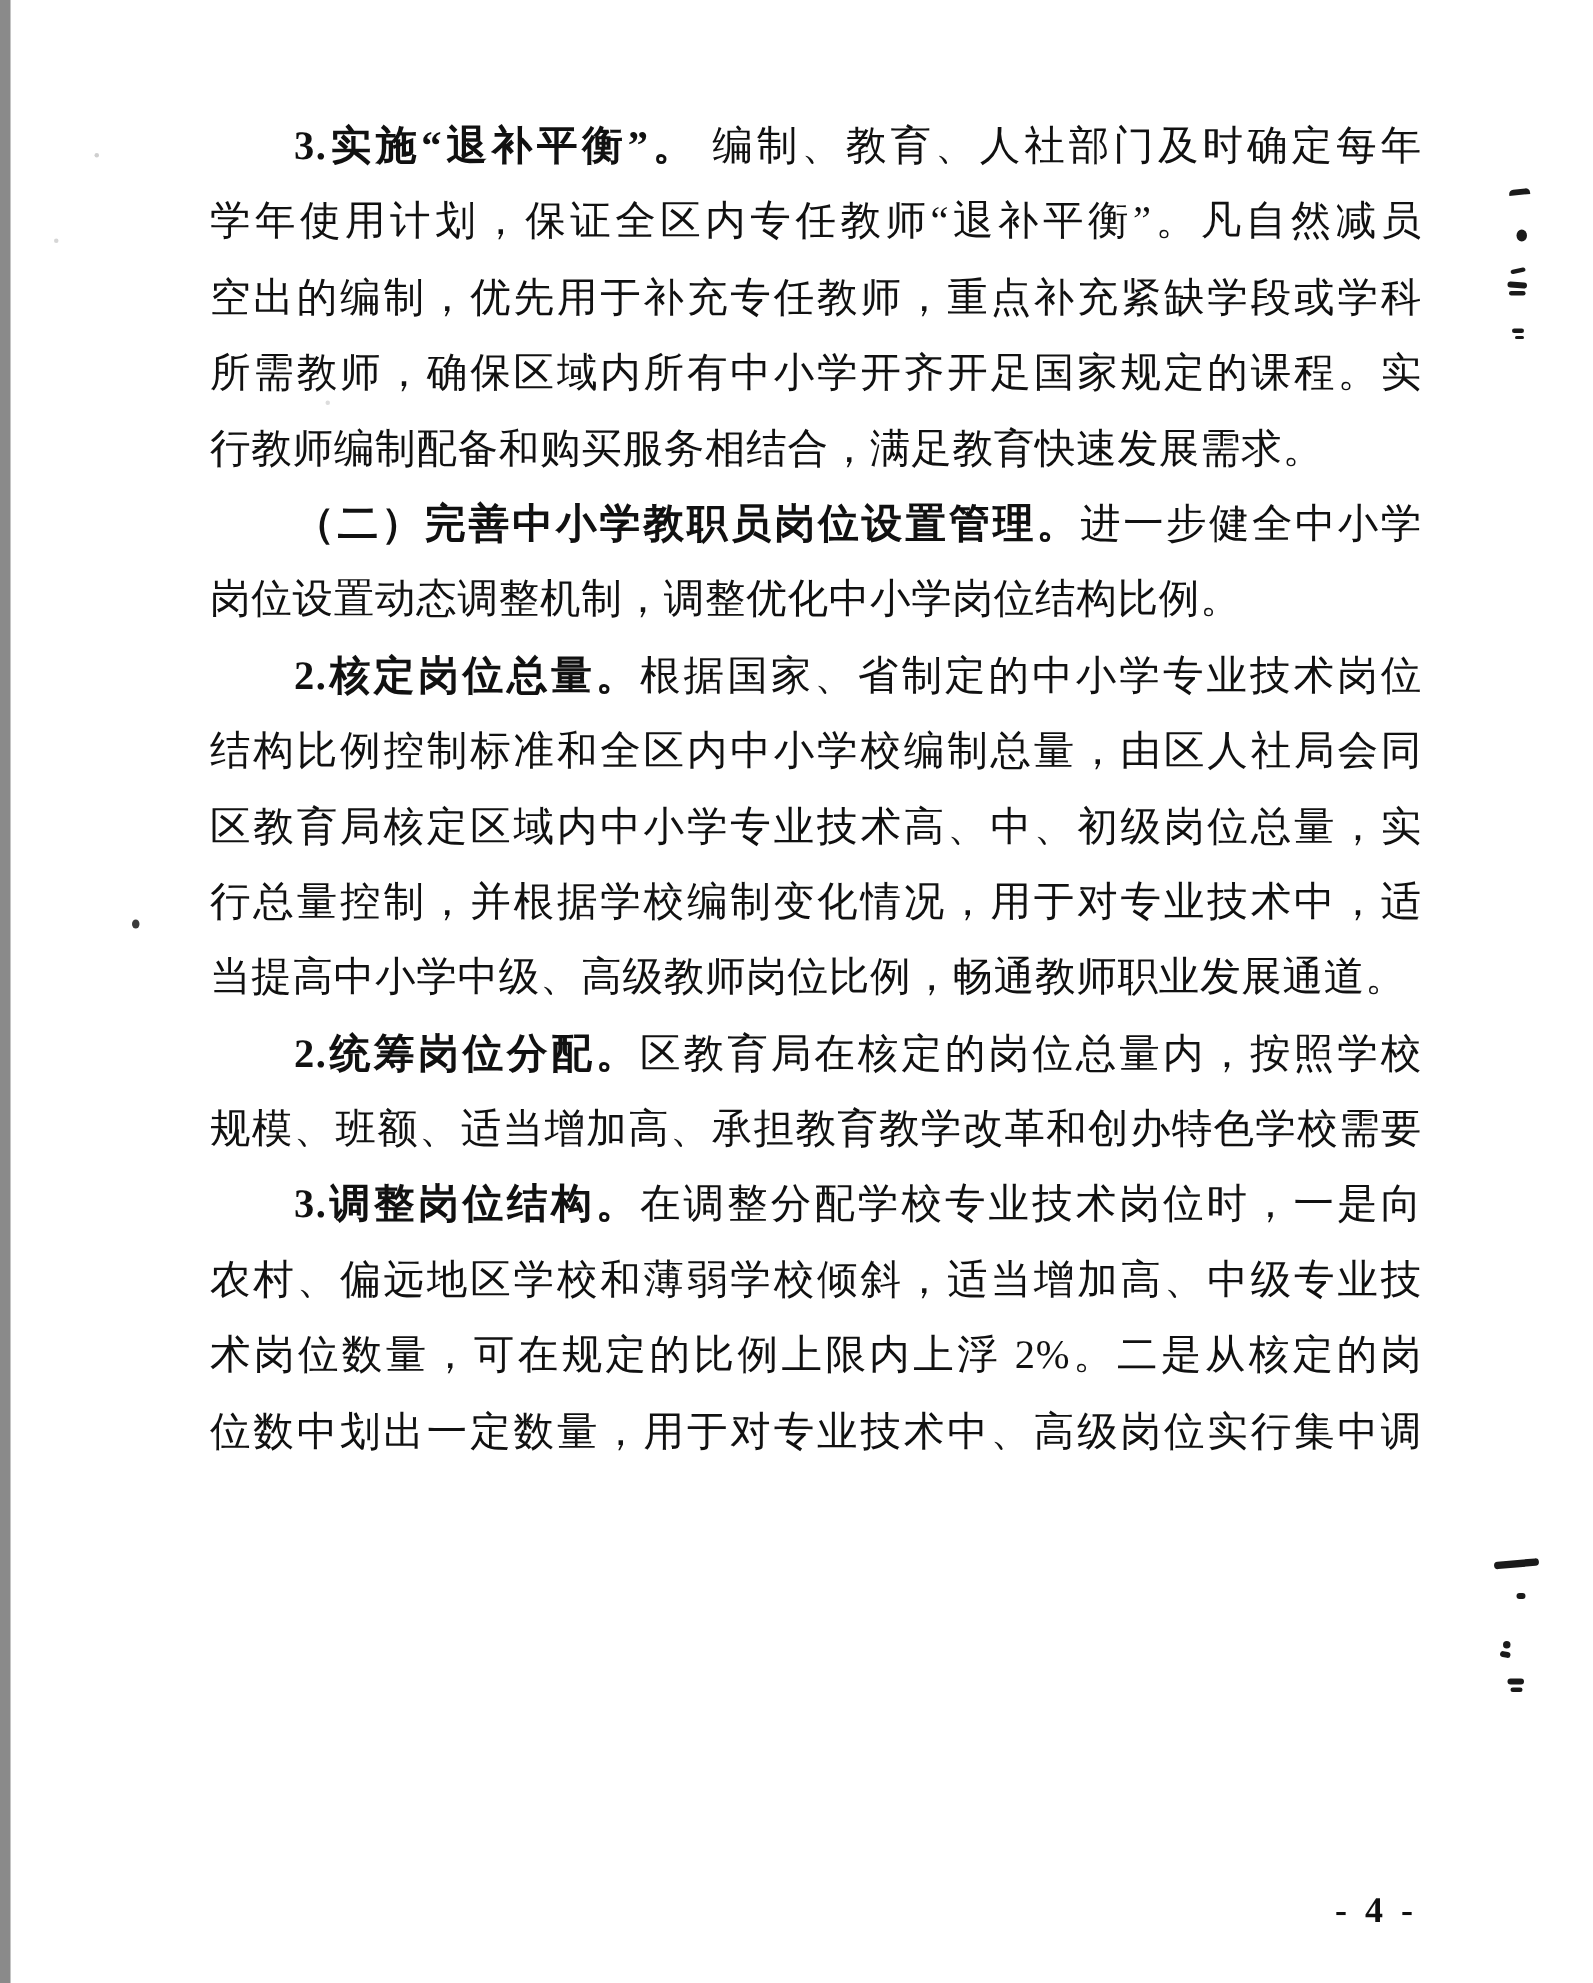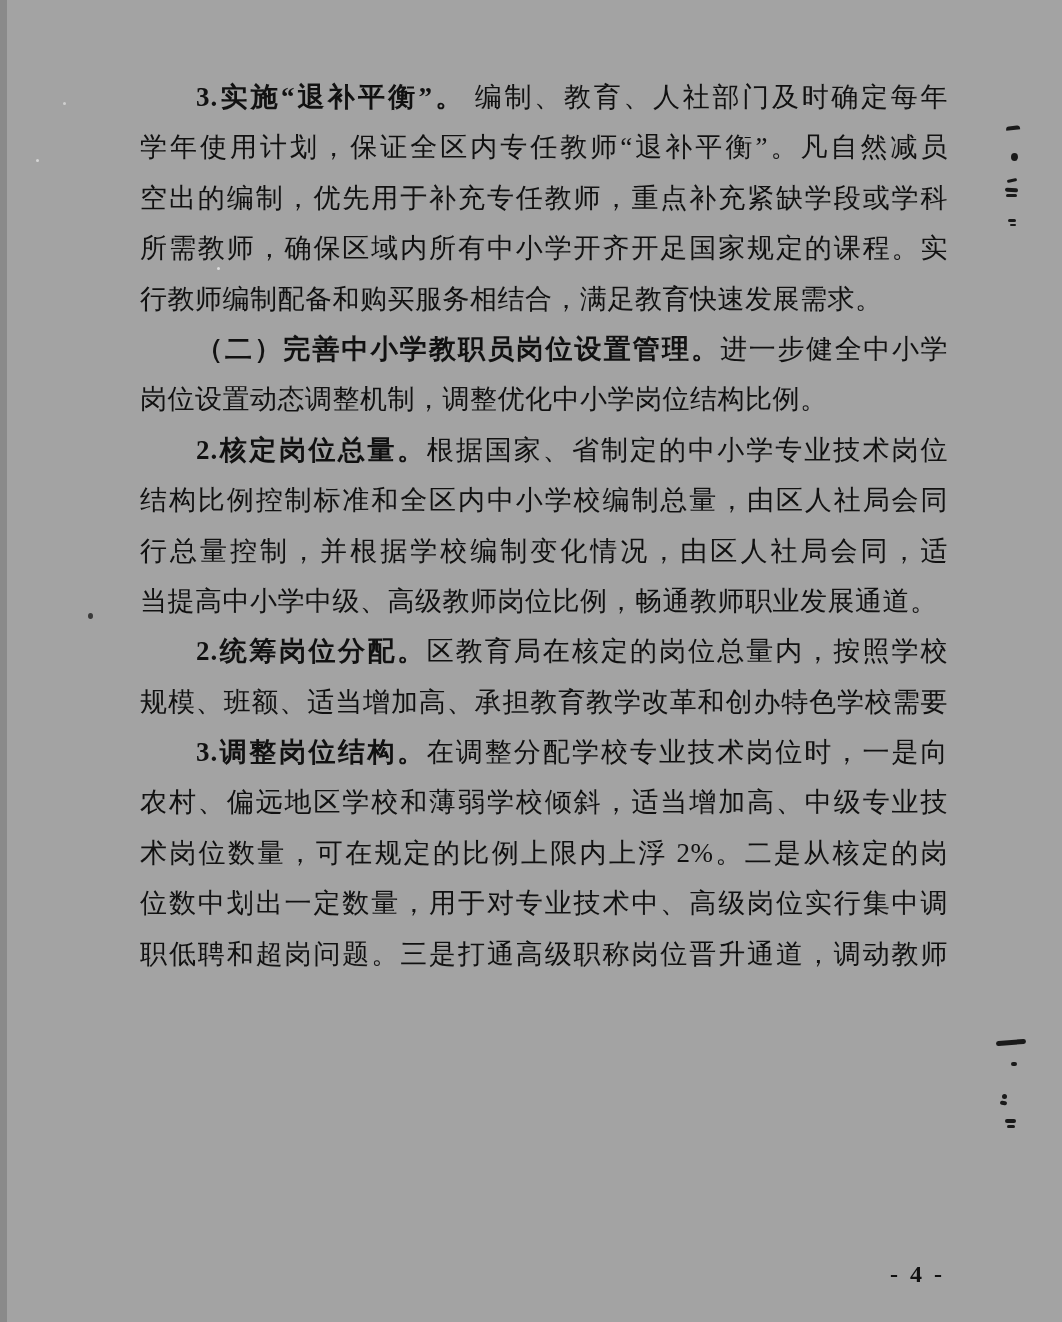--- a/index.html
+++ b/index.html
@@ -1,21 +1,21 @@
 <!DOCTYPE html>
 <html><head>
 <meta charset="utf-8">
 <style>
   * { margin: 0; padding: 0; box-sizing: border-box; }
   html, body { background: #e8e8e8; }
   .page {
     position: relative;
     width: 1062px;
     height: 1322px;
-    background: #a3a3a3;
+    background: #ffffff;
     overflow: hidden;
     font-family: "Liberation Serif", "DejaVu Serif", serif;
   }
   .scan-edge-bar {
     position: absolute;
     left: 0; top: 0;
     width: 7px; height: 1322px;
     background: #8a8a8a;
   }
   .content {
@@ -87,40 +87,40 @@
   <div class="line"><span class="rest">行教师编制配备和购买服务相结合，满足教育快速发展需求。</span></div>
 
   <div class="line indent justify"><b class="lead">（二）完善中小学教职员岗位设置管理。</b><span class="rest">进一步健全中小学</span></div>
 
   <div class="line"><span class="rest">岗位设置动态调整机制，调整优化中小学岗位结构比例。</span></div>
 
   <div class="line indent justify"><b class="lead">2.核定岗位总量。</b><span class="rest">根据国家、省制定的中小学专业技术岗位</span></div>
 
   <div class="line justify"><span class="rest">结构比例控制标准和全区内中小学校编制总量，由区人社局会同</span></div>
 
+  <div class="line justify"><span class="rest">区教育局核定区域内中小学专业技术高、中、初级岗位总量，实</span></div>
 
-  <div class="line justify"><span class="rest">行总量控制，并根据学校编制变化情况，由区人社局会同，适</span></div>
+  <div class="line justify"><span class="rest">行总量控制，并根据学校编制变化情况，用于对专业技术中，适</span></div>
 
   <div class="line"><span class="rest">当提高中小学中级、高级教师岗位比例，畅通教师职业发展通道。</span></div>
 
   <div class="line indent justify"><b class="lead">2.统筹岗位分配。</b><span class="rest">区教育局在核定的岗位总量内，按照学校</span></div>
 
   <div class="line justify"><span class="rest">规模、班额、适当增加高、承担教育教学改革和创办特色学校需要</span></div>
 
 
   <div class="line indent justify"><b class="lead">3.调整岗位结构。</b><span class="rest">在调整分配学校专业技术岗位时，一是向</span></div>
 
   <div class="line justify"><span class="rest">农村、偏远地区学校和薄弱学校倾斜，适当增加高、中级专业技</span></div>
 
   <div class="line justify"><span class="rest">术岗位数量，可在规定的比例上限内上浮 2%。二是从核定的岗</span></div>
 
   <div class="line justify"><span class="rest">位数中划出一定数量，用于对专业技术中、高级岗位实行集中调</span></div>
 
 
-  <div class="line justify"><span class="rest">职低聘和超岗问题。三是打通高级职称岗位晋升通道，调动教师</span></div>
 </div>
 
   <div class="page-number">- 4 -</div>
 
   <div class="artifact a1"></div>
   <div class="artifact a2"></div>
   <div class="artifact a3"></div>
   <div class="artifact a4"></div>
   <div class="artifact a5"></div>
   <div class="artifact a6"></div>

